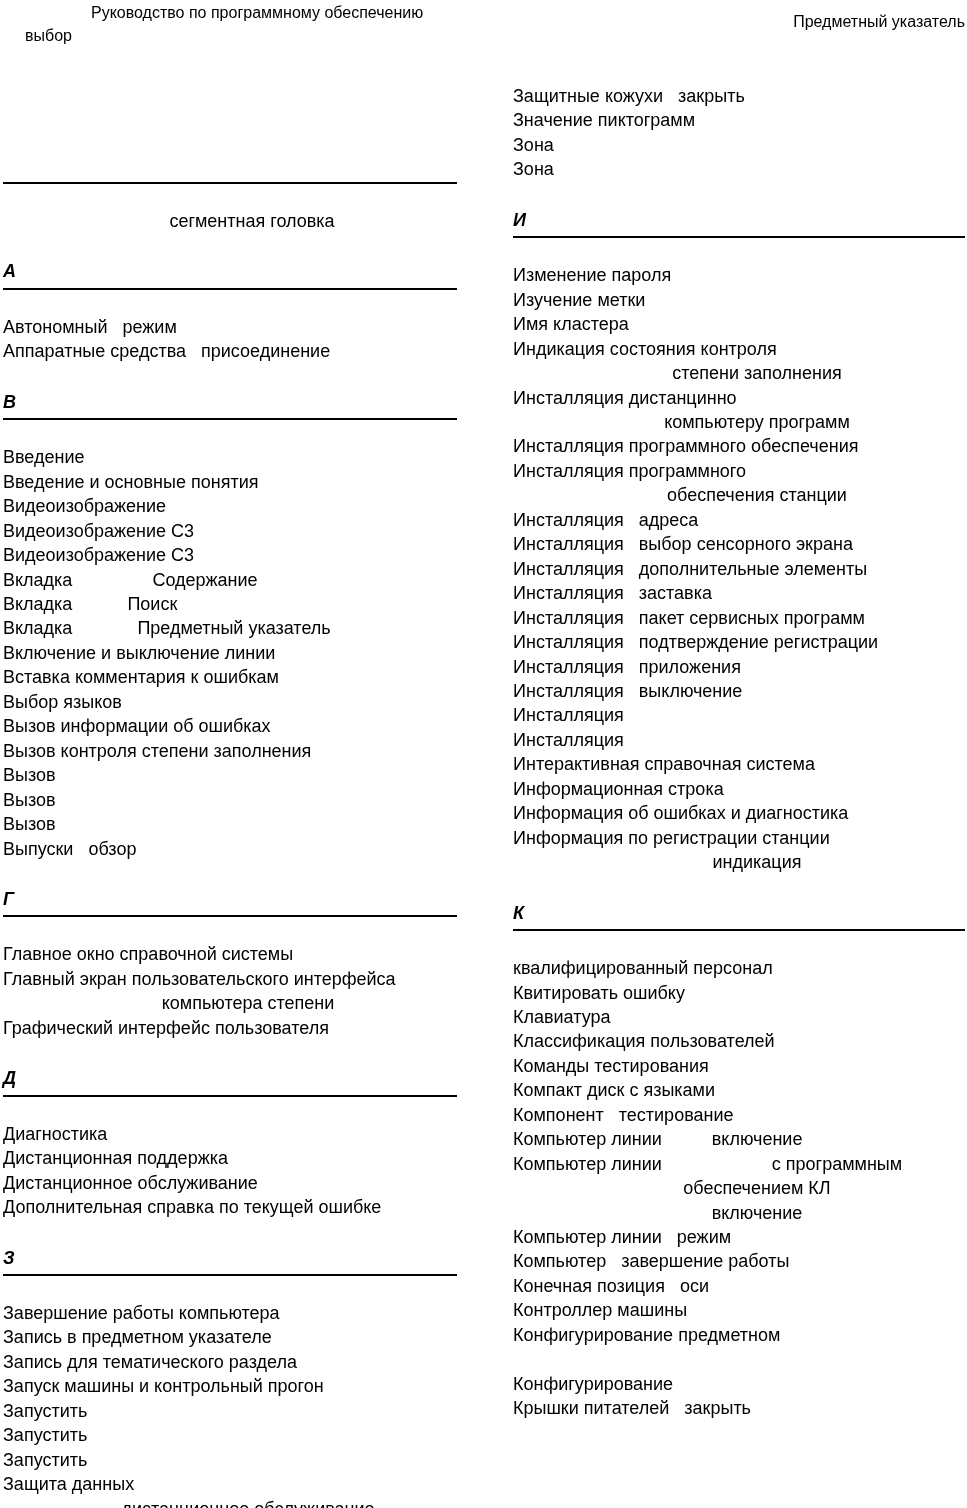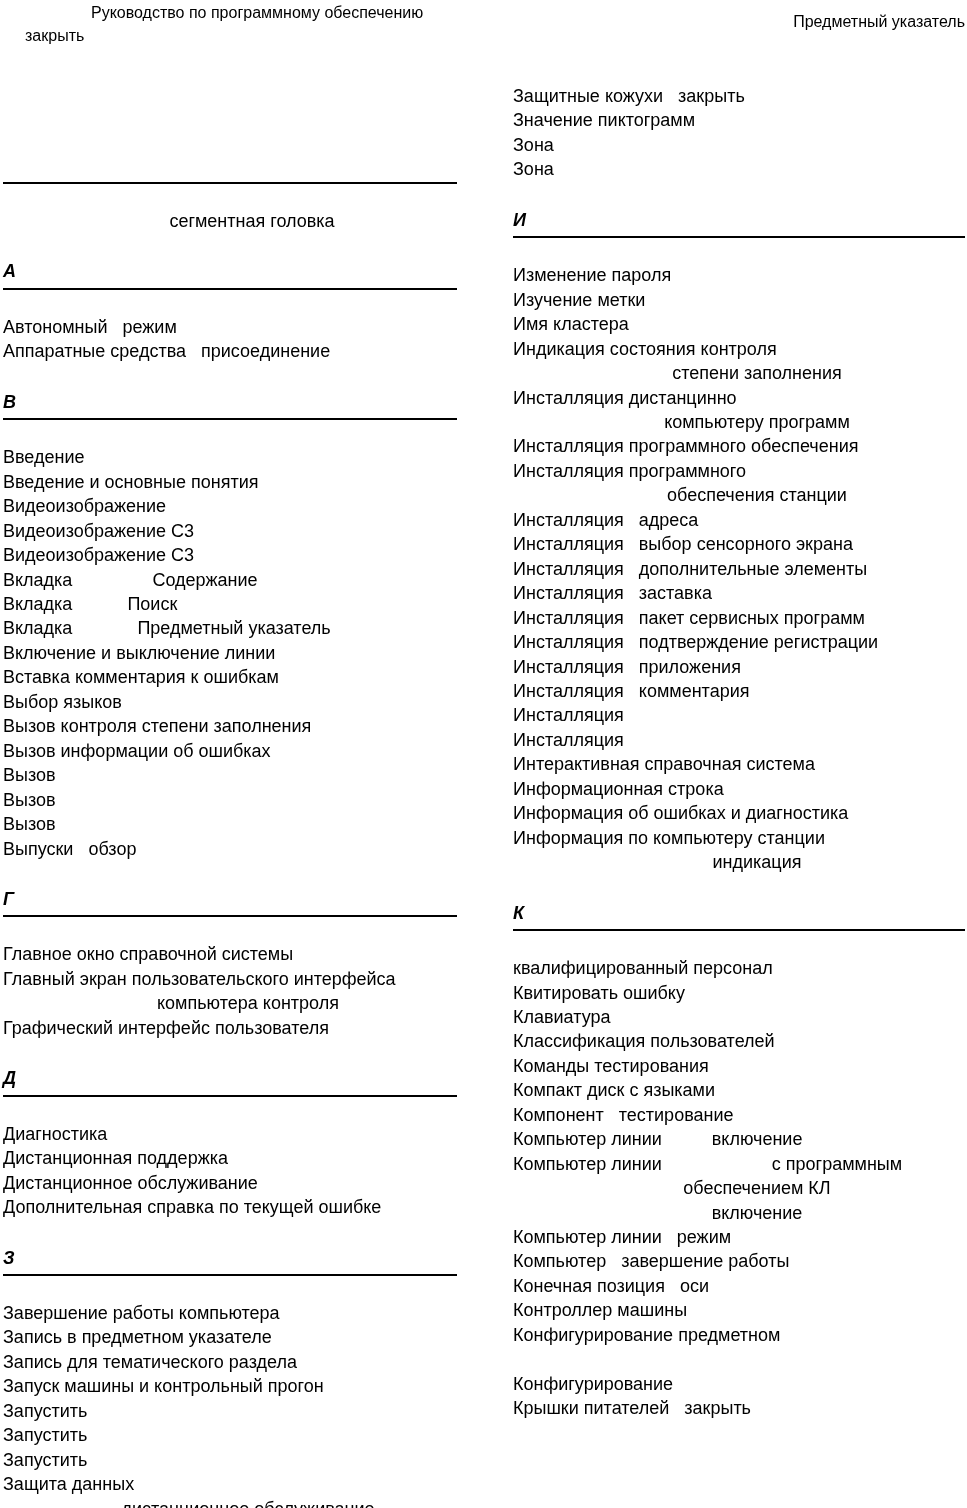--- a/index.html
+++ b/index.html
@@ -26,21 +26,21 @@
   .cont   { padding-left: 36px; text-align: center; }
   .cont-wide { padding-left: 44px; }
   .blank  { height: 24.45px; }
 </style>
 </head>
 <body>
 
 <header class="page-header">
   <div class="h-left">
     <span class="h-line1">Руководство по программному обеспечению</span>
-    <span class="h-line2">закрыть</span>
+    <span class="h-line2">выбор</span>
   </div>
   <div class="h-right">Предметный указатель</div>
 </header>
 
 <main>
   <section class="col col-left">
       <div class="rule"></div>
       <div class="entry cont cont-wide">сегментная головка</div>
       <div class="letter">А</div>
       <div class="entry">Автономный   режим</div>
@@ -50,30 +50,30 @@
       <div class="entry">Введение и основные понятия</div>
       <div class="entry">Видеоизображение</div>
       <div class="entry">Видеоизображение С3</div>
       <div class="entry">Видеоизображение С3</div>
       <div class="entry">Вкладка                Содержание</div>
       <div class="entry">Вкладка           Поиск</div>
       <div class="entry">Вкладка             Предметный указатель</div>
       <div class="entry">Включение и выключение линии</div>
       <div class="entry">Вставка комментария к ошибкам</div>
       <div class="entry">Выбор языков</div>
+      <div class="entry">Вызов информации об ошибках</div>
       <div class="entry">Вызов контроля степени заполнения</div>
-      <div class="entry">Вызов информации об ошибках</div>
       <div class="entry">Вызов</div>
       <div class="entry">Вызов</div>
       <div class="entry">Вызов</div>
       <div class="entry">Выпуски   обзор</div>
       <div class="letter">Г</div>
       <div class="entry">Главное окно справочной системы</div>
       <div class="entry">Главный экран пользовательского интерфейса</div>
-      <div class="entry cont">компьютера контроля</div>
+      <div class="entry cont">компьютера степени</div>
       <div class="entry">Графический интерфейс пользователя</div>
       <div class="letter">Д</div>
       <div class="entry">Диагностика</div>
       <div class="entry">Дистанционная поддержка</div>
       <div class="entry">Дистанционное обслуживание</div>
       <div class="entry">Дополнительная справка по текущей ошибке</div>
       <div class="letter">З</div>
       <div class="entry">Завершение работы компьютера</div>
       <div class="entry">Запись в предметном указателе</div>
       <div class="entry">Запись для тематического раздела</div>
@@ -100,27 +100,27 @@
       <div class="entry">Инсталляция программного обеспечения</div>
       <div class="entry">Инсталляция программного</div>
       <div class="entry cont">обеспечения станции</div>
       <div class="entry">Инсталляция   адреса</div>
       <div class="entry">Инсталляция   выбор сенсорного экрана</div>
       <div class="entry">Инсталляция   дополнительные элементы</div>
       <div class="entry">Инсталляция   заставка</div>
       <div class="entry">Инсталляция   пакет сервисных программ</div>
       <div class="entry">Инсталляция   подтверждение регистрации</div>
       <div class="entry">Инсталляция   приложения</div>
-      <div class="entry">Инсталляция   комментария</div>
+      <div class="entry">Инсталляция   выключение</div>
       <div class="entry">Инсталляция</div>
       <div class="entry">Инсталляция</div>
       <div class="entry">Интерактивная справочная система</div>
       <div class="entry">Информационная строка</div>
       <div class="entry">Информация об ошибках и диагностика</div>
-      <div class="entry">Информация по компьютеру станции</div>
+      <div class="entry">Информация по регистрации станции</div>
       <div class="entry cont">индикация</div>
       <div class="letter">К</div>
       <div class="entry">квалифицированный персонал</div>
       <div class="entry">Квитировать ошибку</div>
       <div class="entry">Клавиатура</div>
       <div class="entry">Классификация пользователей</div>
       <div class="entry">Команды тестирования</div>
       <div class="entry">Компакт диск с языками</div>
       <div class="entry">Компонент   тестирование</div>
       <div class="entry">Компьютер линии          включение</div>

